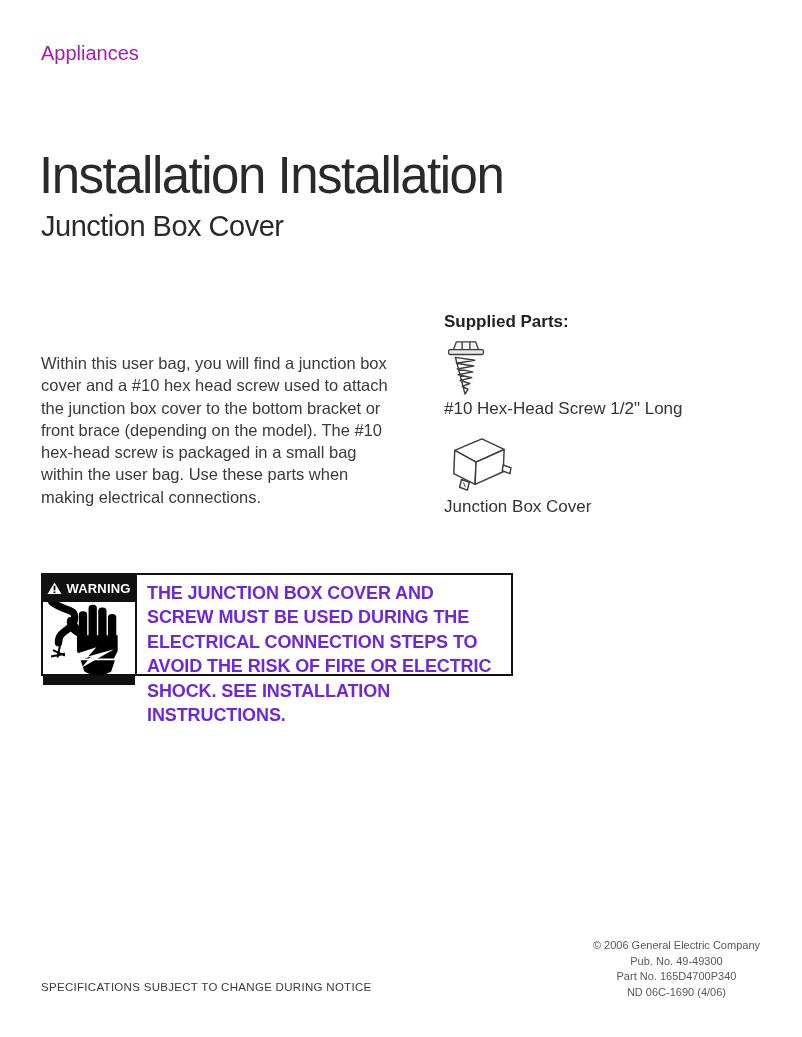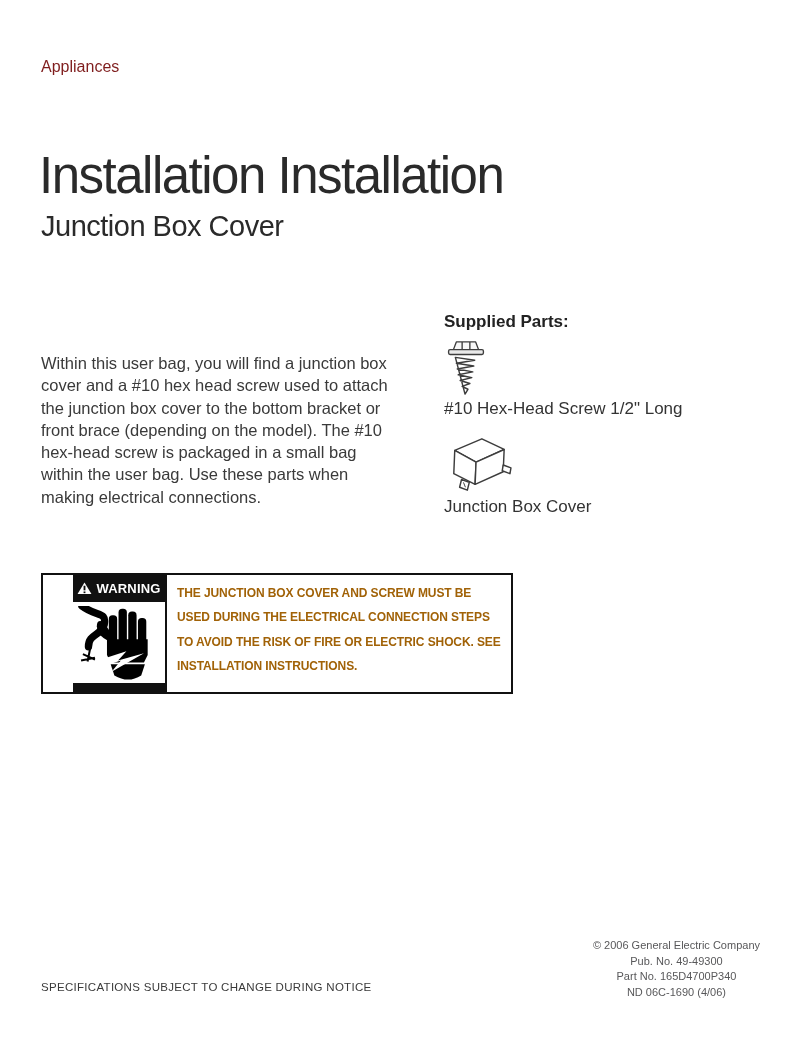--- a/index.html
+++ b/index.html
@@ -2,57 +2,57 @@
 <html><head>
 <meta charset="utf-8">
 <style>
   html,body{margin:0;padding:0;background:#fff;}
   #page{
     position:relative;width:802px;height:1037px;background:#ffffff;
     font-family:"Liberation Sans","DejaVu Sans",sans-serif;overflow:hidden;
   }
   .brand{position:absolute;left:41px;top:38px;}
   .brand-line1{font-size:21px;color:#97979b;letter-spacing:0.2px;}
-  .brand-line2{font-size:16px;color:#7f1d1d;margin-top:20px;font-weight:500;}
+  .brand-line2{font-size:20px;color:#a21caf;margin-top:4px;font-weight:500;}
   .title{
     position:absolute;left:39px;top:146px;font-size:51px;color:#2a2a2a;
     font-weight:400;letter-spacing:-1.5px;
   }
   .subtitle{
     position:absolute;left:41px;top:210px;font-size:29px;color:#2a2a2a;
     font-weight:400;letter-spacing:-0.5px;
   }
   .intro{
     position:absolute;left:41px;top:311px;width:360px;font-size:16.5px;
     line-height:22.3px;color:#3a3a3a;margin-top:41px;
   }
   .supplied{position:absolute;left:444px;top:312px;width:330px;color:#2d2d2d;}
   .supplied-heading{font-size:17px;font-weight:bold;color:#222;}
   .part-figure{display:block;}
   .screw-fig{margin:7px 0 2px 0;}
   .box-fig{margin:14px 0 2px -2px;}
   .part-label{font-size:17px;color:#333;}
   .warning-box{
-    position:absolute;left:41px;top:573px;width:472px;height:121px;
-    border:2px solid #111;box-sizing:border-box;display:flex;background:#fff;padding-left:30px;
+    position:absolute;left:41px;top:573px;width:472px;height:103px;
+    border:2px solid #111;box-sizing:border-box;display:flex;background:#fff;
   }
   .warning-left{
     width:94px;flex:0 0 94px;display:flex;flex-direction:column;
     border-right:2px solid #111;box-sizing:border-box;background:#fff;
   }
   .warning-head{
     background:#111;color:#fff;height:27px;display:flex;align-items:center;
     justify-content:center;gap:4px;font-weight:bold;font-size:13px;
     letter-spacing:0.2px;flex:0 0 27px;
   }
   .warning-art{flex:1;display:flex;align-items:center;justify-content:center;}
   .warning-footbar{height:9px;background:#111;flex:0 0 9px;}
   .warning-text{
-    flex:1;padding:6px 8px 4px 10px;font-weight:bold;font-size:12px;
-    line-height:24.4px;color:#a16207;letter-spacing:-0.1px;
+    flex:1;padding:6px 8px 4px 10px;font-weight:bold;font-size:18px;
+    line-height:24.4px;color:#6d28d9;letter-spacing:-0.1px;
   }
   .footer-left{
     position:absolute;left:41px;top:981px;font-size:11.5px;color:#3a3a3a;
     letter-spacing:0.3px;
   }
   .footer-right{
     position:absolute;right:42px;top:938px;text-align:center;font-size:11px;
     line-height:15.6px;color:#58585a;
   }
   svg{display:block;}

